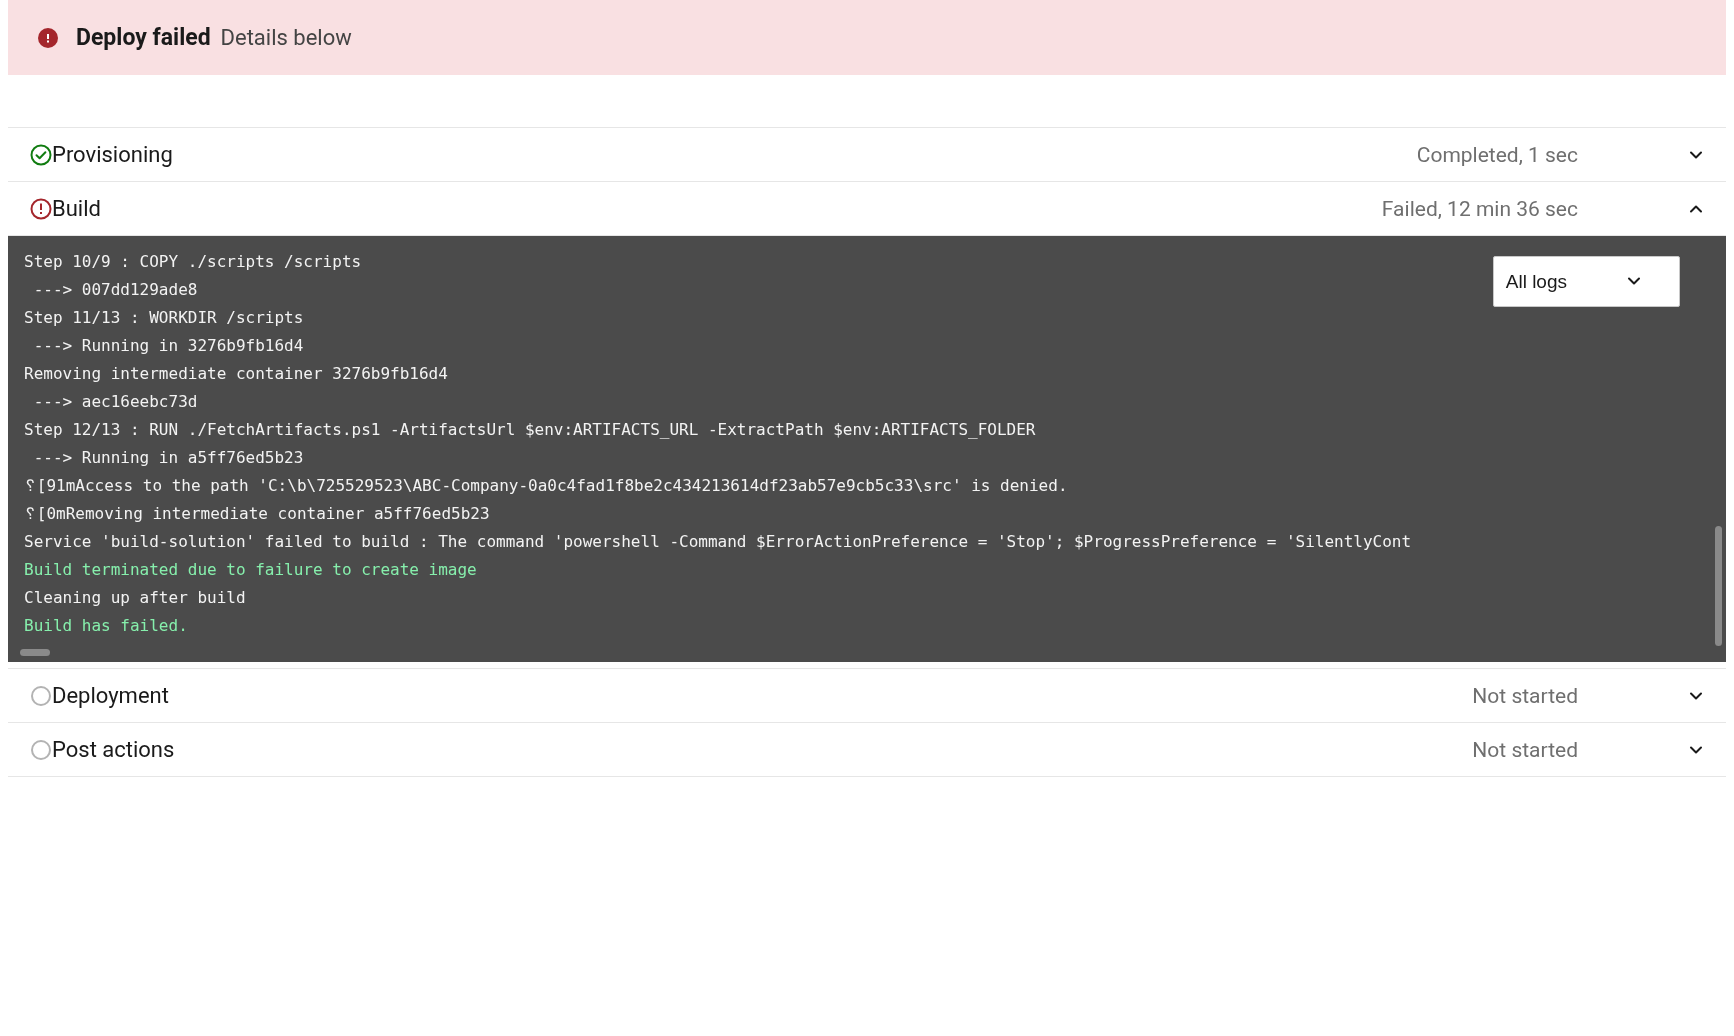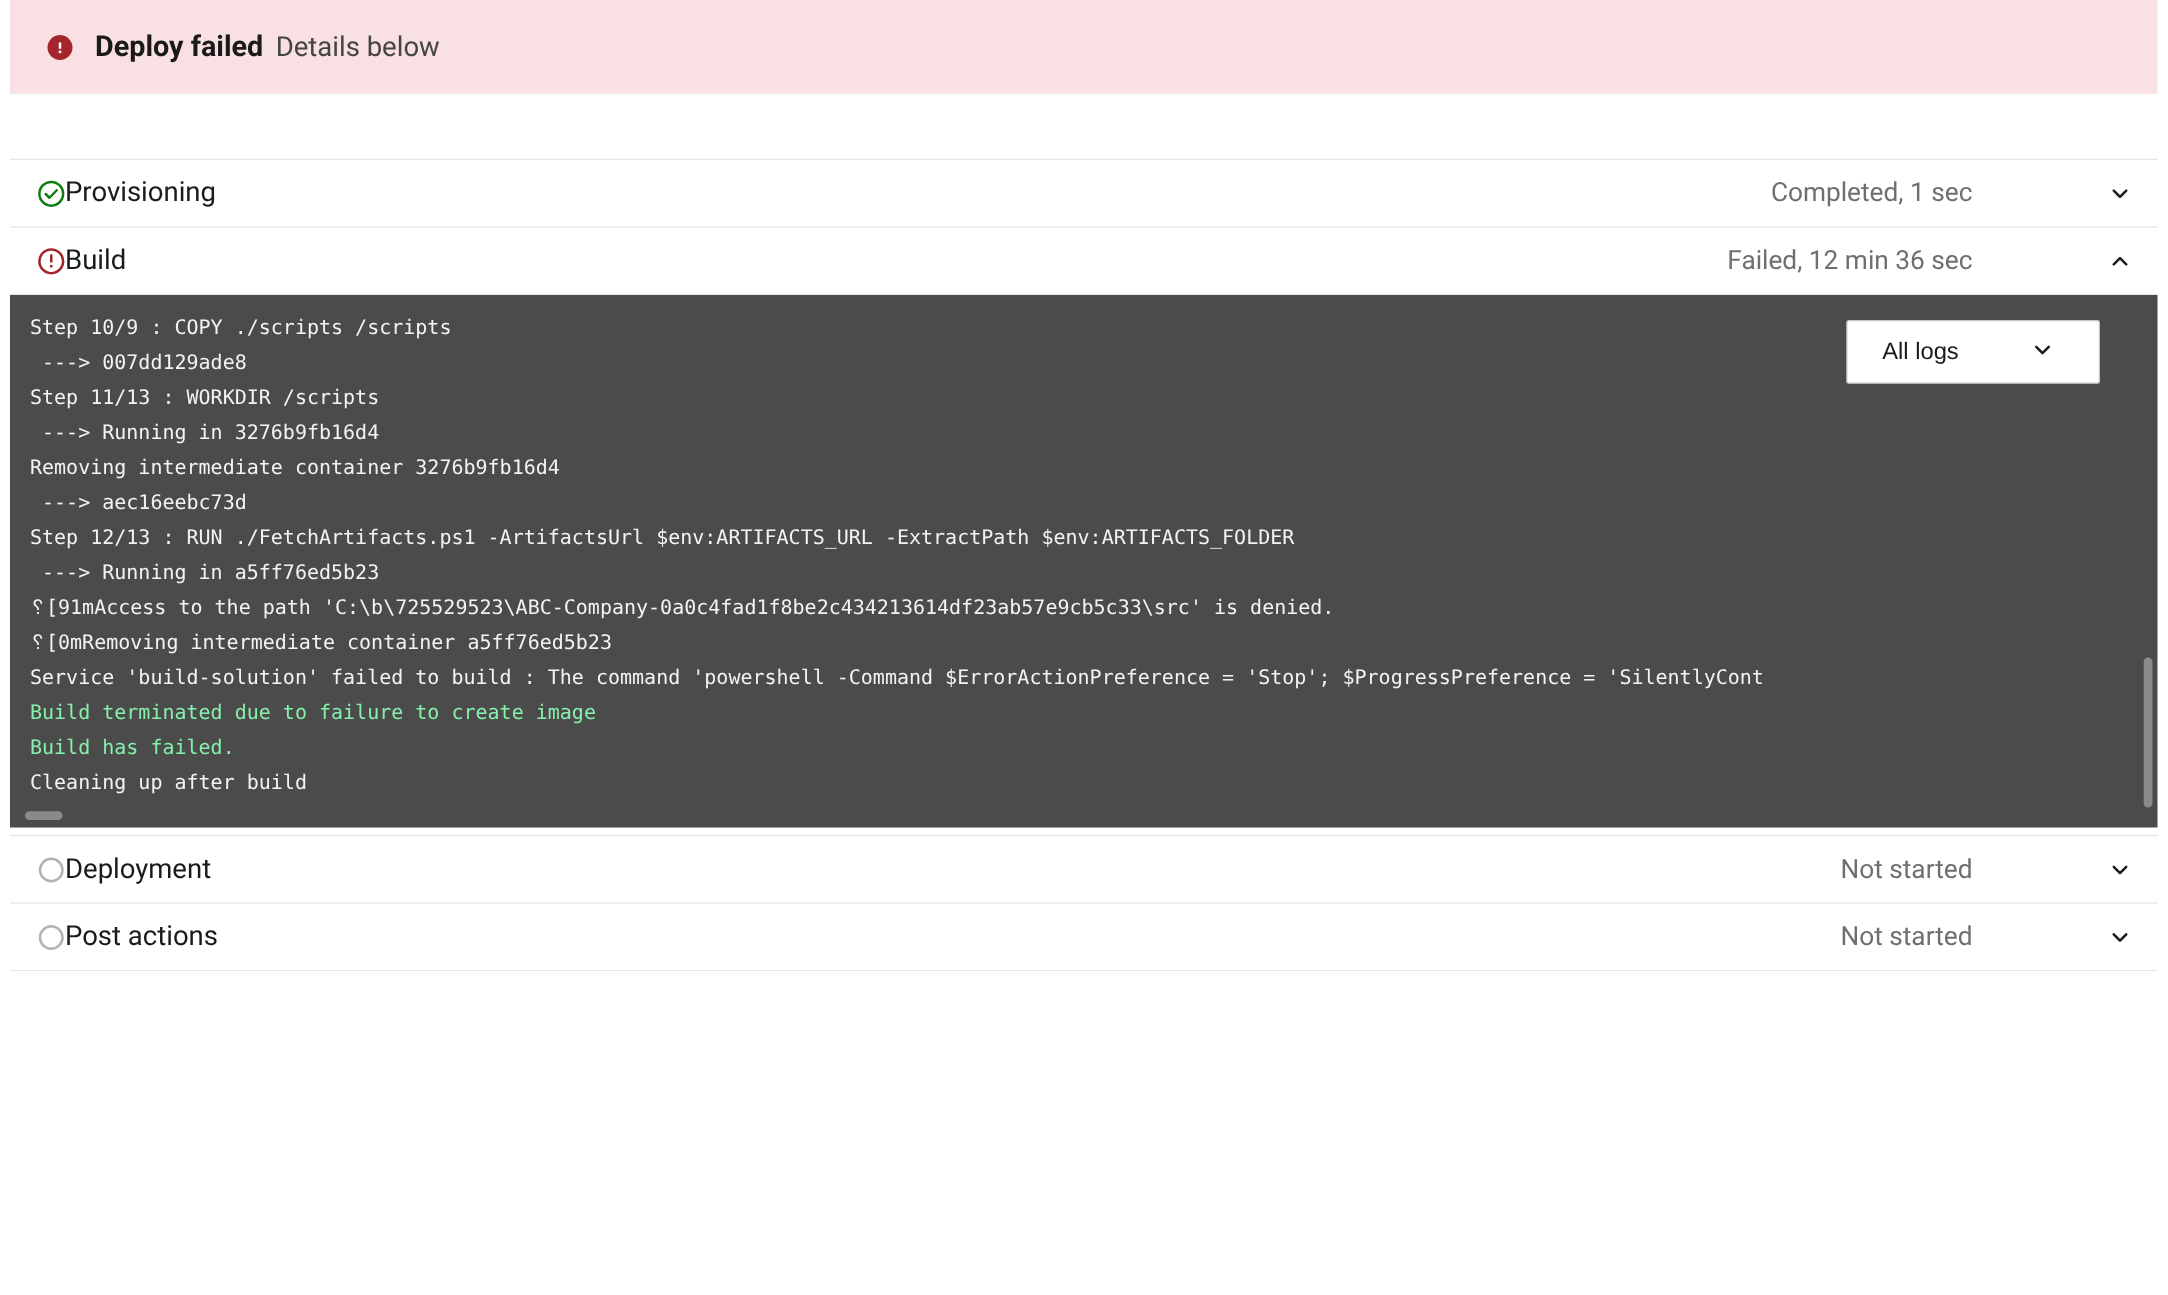--- a/index.html
+++ b/index.html
@@ -96,21 +96,21 @@
     }
     .log-line { white-space: pre; }
     .log-err { color: #86efac; }
     .log-dropdown {
       position: absolute;
       top: 20px;
       right: 46px;
       background: #ffffff;
       border: 1px solid #c8c8c8;
       border-radius: 2px;
-      padding: 8px 38px 8px 28px;
+      padding: 8px 38px 8px 12px;
       font-size: 19px;
       color: #1a1a1a;
       display: flex;
       align-items: center;
       gap: 60px;
       cursor: pointer;
       font-family: "Segoe UI", sans-serif;
     }
     .right-scroll-ind {
       position: absolute;
@@ -205,22 +205,22 @@
         <div class="log-line">Step 11/13 : WORKDIR /scripts</div>
         <div class="log-line"> ---&gt; Running in 3276b9fb16d4</div>
         <div class="log-line">Removing intermediate container 3276b9fb16d4</div>
         <div class="log-line"> ---&gt; aec16eebc73d</div>
         <div class="log-line">Step 12/13 : RUN ./FetchArtifacts.ps1 -ArtifactsUrl $env:ARTIFACTS_URL -ExtractPath $env:ARTIFACTS_FOLDER</div>
         <div class="log-line"> ---&gt; Running in a5ff76ed5b23</div>
         <div class="log-line">␦[91mAccess to the path 'C:\b\725529523\ABC-Company-0a0c4fad1f8be2c434213614df23ab57e9cb5c33\src' is denied.</div>
         <div class="log-line">␦[0mRemoving intermediate container a5ff76ed5b23</div>
         <div class="log-line">Service 'build-solution' failed to build : The command 'powershell -Command $ErrorActionPreference = 'Stop'; $ProgressPreference = 'SilentlyCont</div>
         <div class="log-line log-err">Build terminated due to failure to create image</div>
+        <div class="log-line">Cleaning up after build</div>
         <div class="log-line log-err">Build has failed.</div>
-        <div class="log-line">Cleaning up after build</div>
       </div>
     <div class="right-scroll-ind"></div>
     <div class="bottom-scroll-ind"></div>
   </div>
 
   <div class="stage-row">
     <span class="stage-icon">
       <span class="circle-empty"></span>
     </span>
     <span class="stage-name">Deployment</span>

